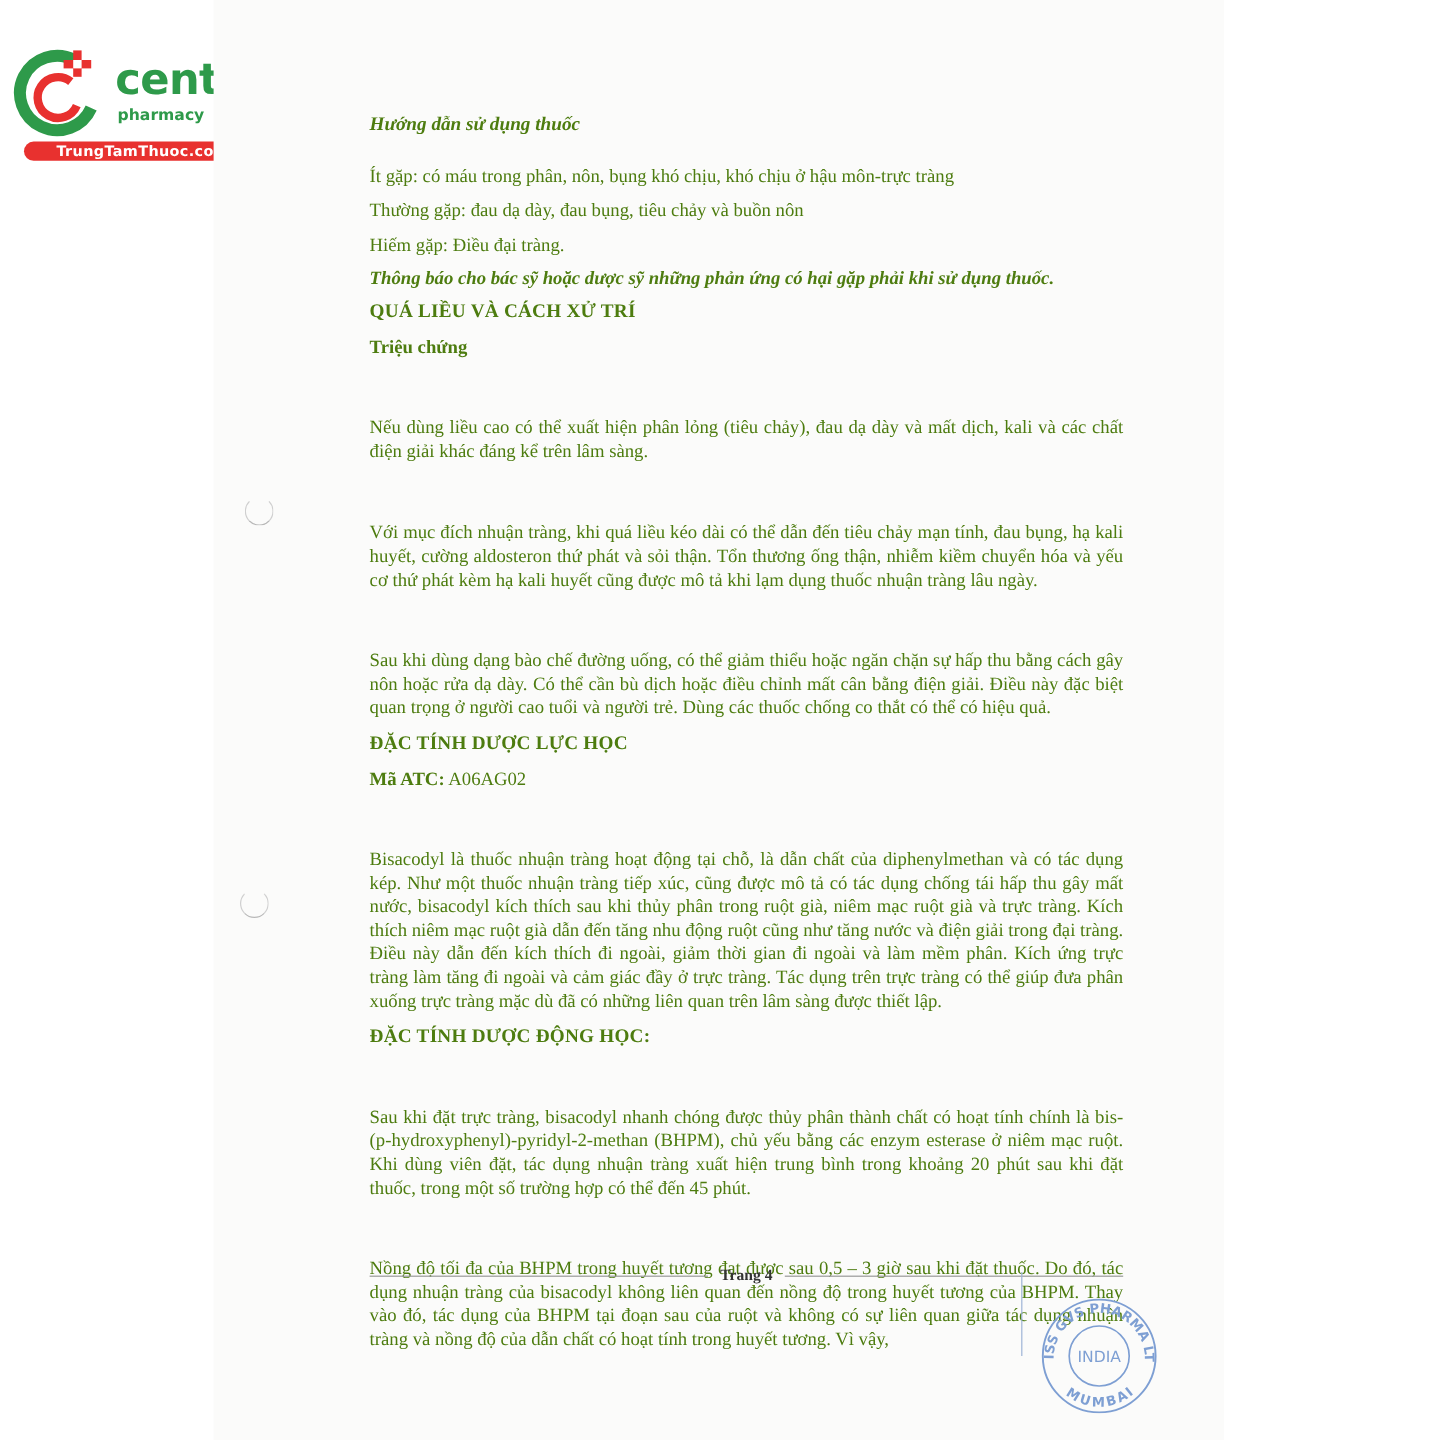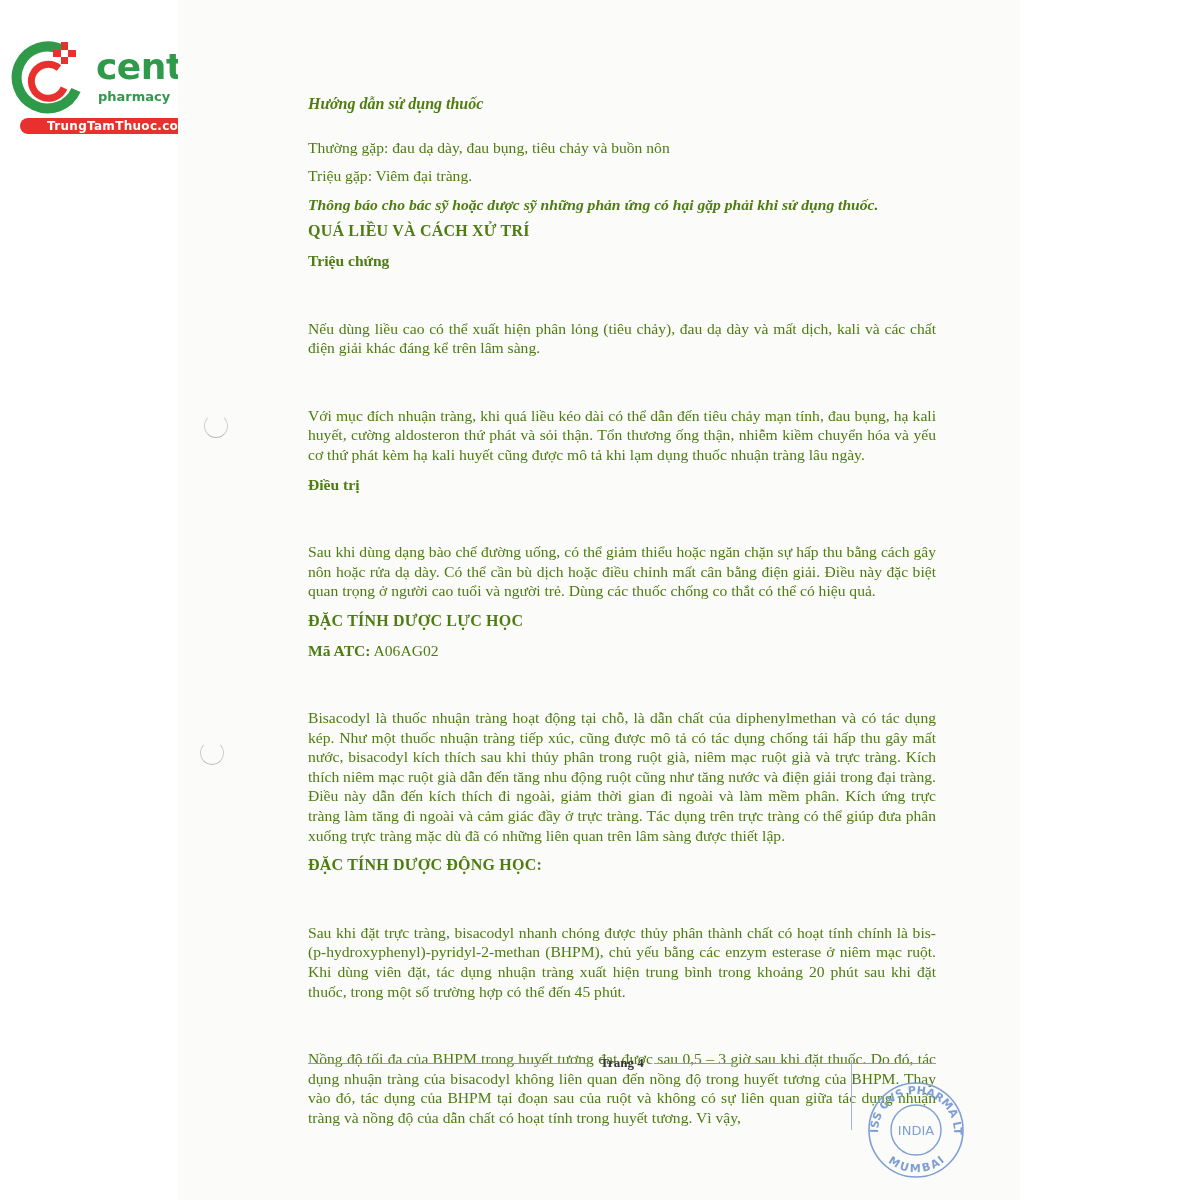--- a/index.html
+++ b/index.html
@@ -168,29 +168,29 @@
   </div>
 
   <div class="scan-page"></div>
 
   <div class="punch" style="left:204px;top:414px;"></div>
   <div class="punch" style="left:200px;top:741px;"></div>
 
   <div class="doc">
     <p class="header-italic">Hướng dẫn sử dụng thuốc</p>
 
+    <p class="line">Ít gặp: có máu trong phân, nôn, bụng khó chịu, khó chịu ở hậu môn-trực tràng</p>
     <p class="line">Thường gặp: đau dạ dày, đau bụng, tiêu chảy và buồn nôn</p>
-    <p class="line">Triệu gặp: Viêm đại tràng.</p>
+    <p class="line">Hiếm gặp: Điều đại tràng.</p>
     <p class="notice">Thông báo cho bác sỹ hoặc dược sỹ những phản ứng có hại gặp phải khi sử dụng thuốc.</p>
 
     <p class="h-section">QUÁ LIỀU VÀ CÁCH XỬ TRÍ</p>
     <p class="h-sub">Triệu chứng</p>
     <p class="para j">Nếu dùng liều cao có thể xuất hiện phân lỏng (tiêu chảy), đau dạ dày và mất dịch, kali và các chất điện giải khác đáng kể trên lâm sàng.</p>
     <p class="para j">Với mục đích nhuận tràng, khi quá liều kéo dài có thể dẫn đến tiêu chảy mạn tính, đau bụng, hạ kali huyết, cường aldosteron thứ phát và sỏi thận. Tổn thương ống thận, nhiễm kiềm chuyển hóa và yếu cơ thứ phát kèm hạ kali huyết cũng được mô tả khi lạm dụng thuốc nhuận tràng lâu ngày.</p>
-    <p class="h-sub">Điều trị</p>
     <p class="para j">Sau khi dùng dạng bào chế đường uống, có thể giảm thiểu hoặc ngăn chặn sự hấp thu bằng cách gây nôn hoặc rửa dạ dày. Có thể cần bù dịch hoặc điều chỉnh mất cân bằng điện giải. Điều này đặc biệt quan trọng ở người cao tuổi và người trẻ. Dùng các thuốc chống co thắt có thể có hiệu quả.</p>
 
     <p class="h-section">ĐẶC TÍNH DƯỢC LỰC HỌC</p>
     <p class="line"><span class="b">Mã ATC:</span><span> A06AG02</span></p>
     <p class="para j">Bisacodyl là thuốc nhuận tràng hoạt động tại chỗ, là dẫn chất của diphenylmethan và có tác dụng kép. Như một thuốc nhuận tràng tiếp xúc, cũng được mô tả có tác dụng chống tái hấp thu gây mất nước, bisacodyl kích thích sau khi thủy phân trong ruột già, niêm mạc ruột già và trực tràng. Kích thích niêm mạc ruột già dẫn đến tăng nhu động ruột cũng như tăng nước và điện giải trong đại tràng. Điều này dẫn đến kích thích đi ngoài, giảm thời gian đi ngoài và làm mềm phân. Kích ứng trực tràng làm tăng  đi ngoài và cảm giác đầy ở trực tràng. Tác dụng trên trực tràng có thể giúp đưa phân xuống trực tràng mặc dù đã có những liên quan trên lâm sàng được thiết lập.</p>
 
     <p class="h-section">ĐẶC TÍNH DƯỢC ĐỘNG HỌC:</p>
     <p class="para j">Sau khi đặt trực tràng, bisacodyl nhanh chóng được thủy phân thành chất có hoạt tính chính là bis-(p-hydroxyphenyl)-pyridyl-2-methan (BHPM), chủ yếu bằng các enzym esterase ở niêm mạc ruột. Khi dùng viên đặt, tác dụng nhuận tràng xuất hiện trung bình trong khoảng 20 phút sau khi đặt thuốc, trong một số trường hợp có thể đến 45 phút.</p>
     <p class="para j">Nồng độ tối đa của BHPM trong huyết tương đạt được sau 0,5 – 3 giờ sau khi đặt thuốc. Do đó, tác dụng nhuận tràng của bisacodyl không liên quan đến nồng độ trong huyết tương của BHPM. Thay vào đó, tác dụng của BHPM tại đoạn sau của ruột và không có sự liên quan giữa tác dụng nhuận tràng và nồng độ của dẫn chất có hoạt tính trong huyết tương. Vì vậy,</p>
   </div>

